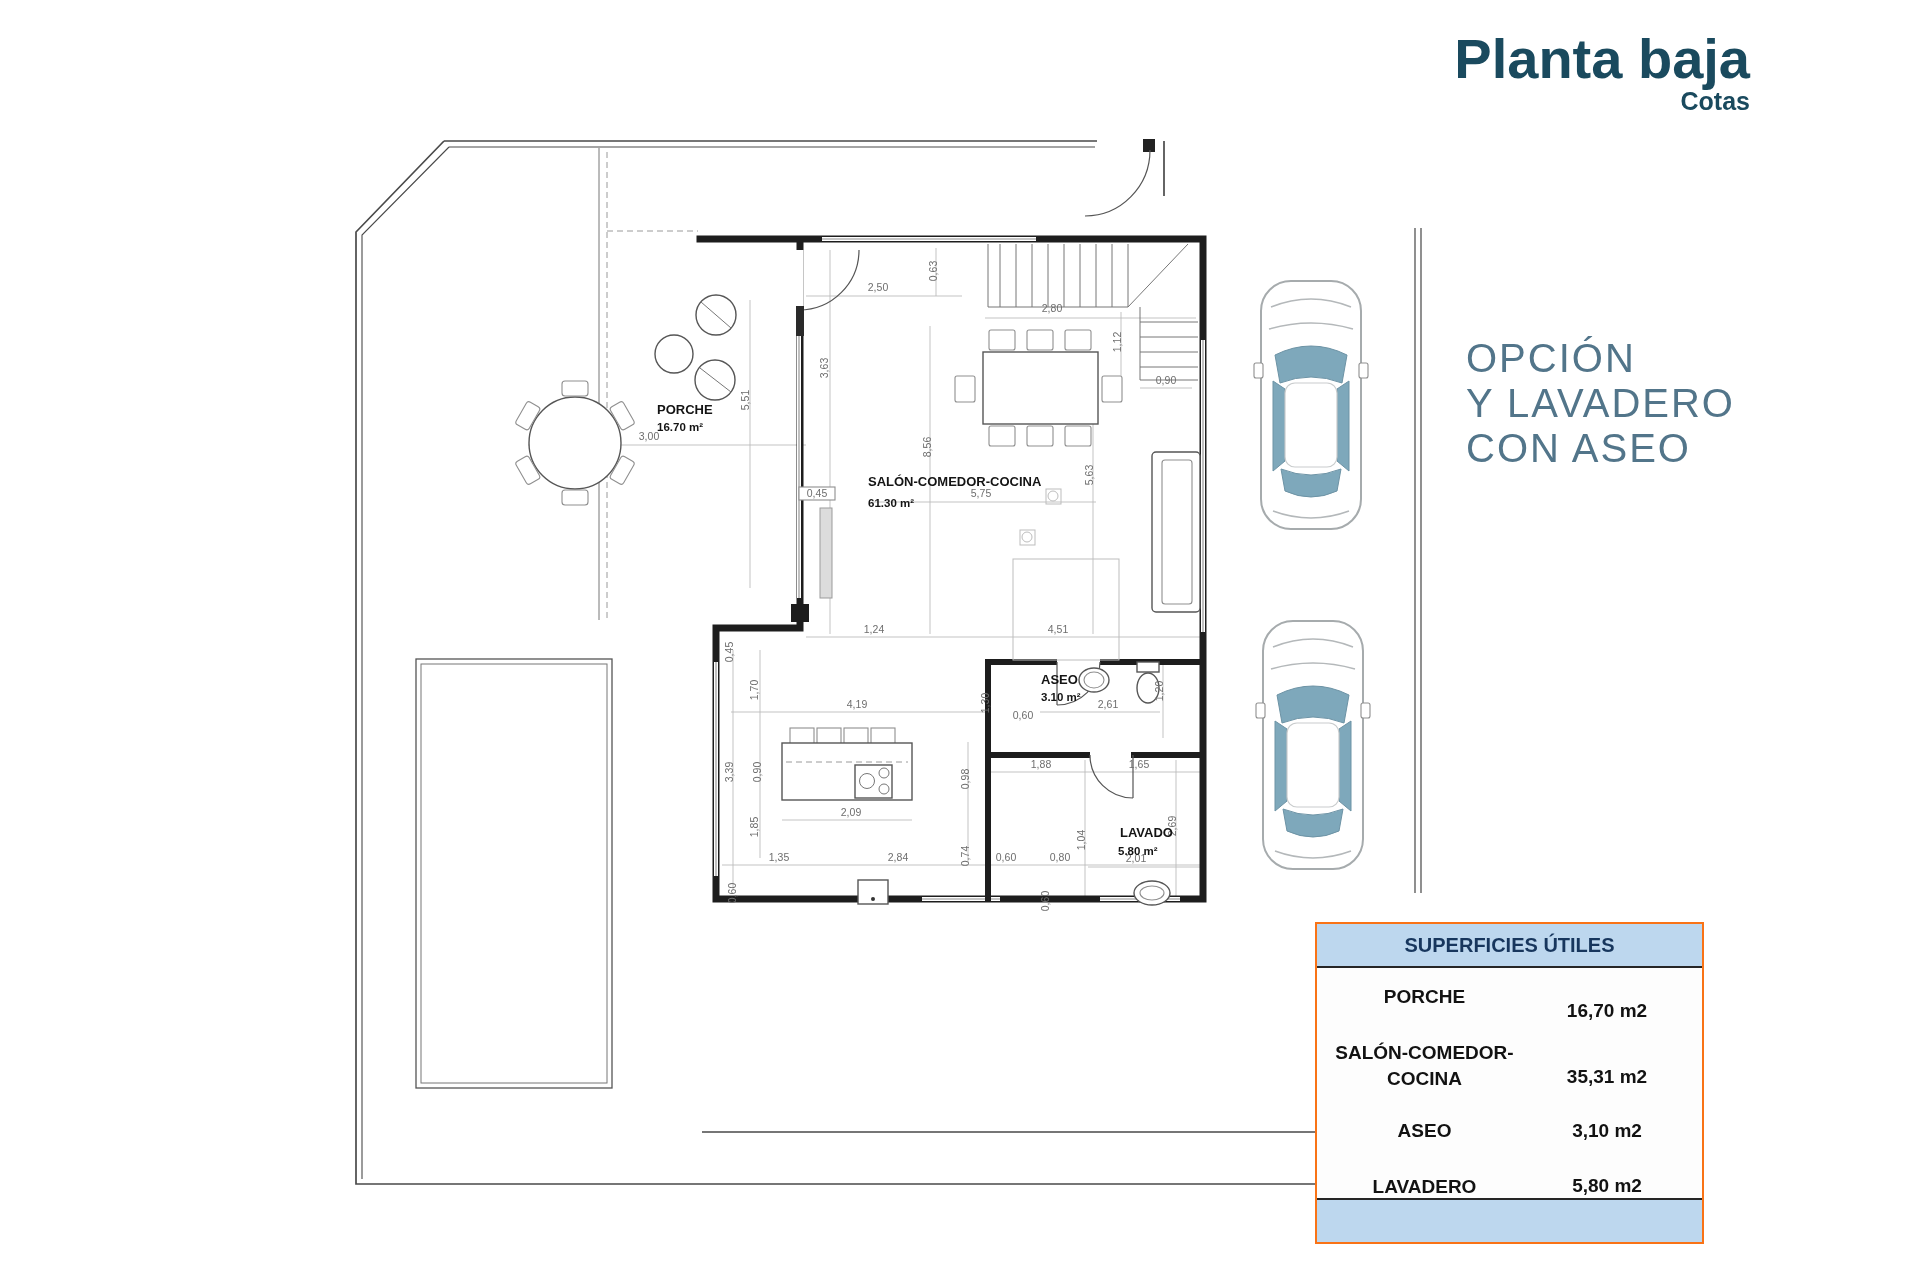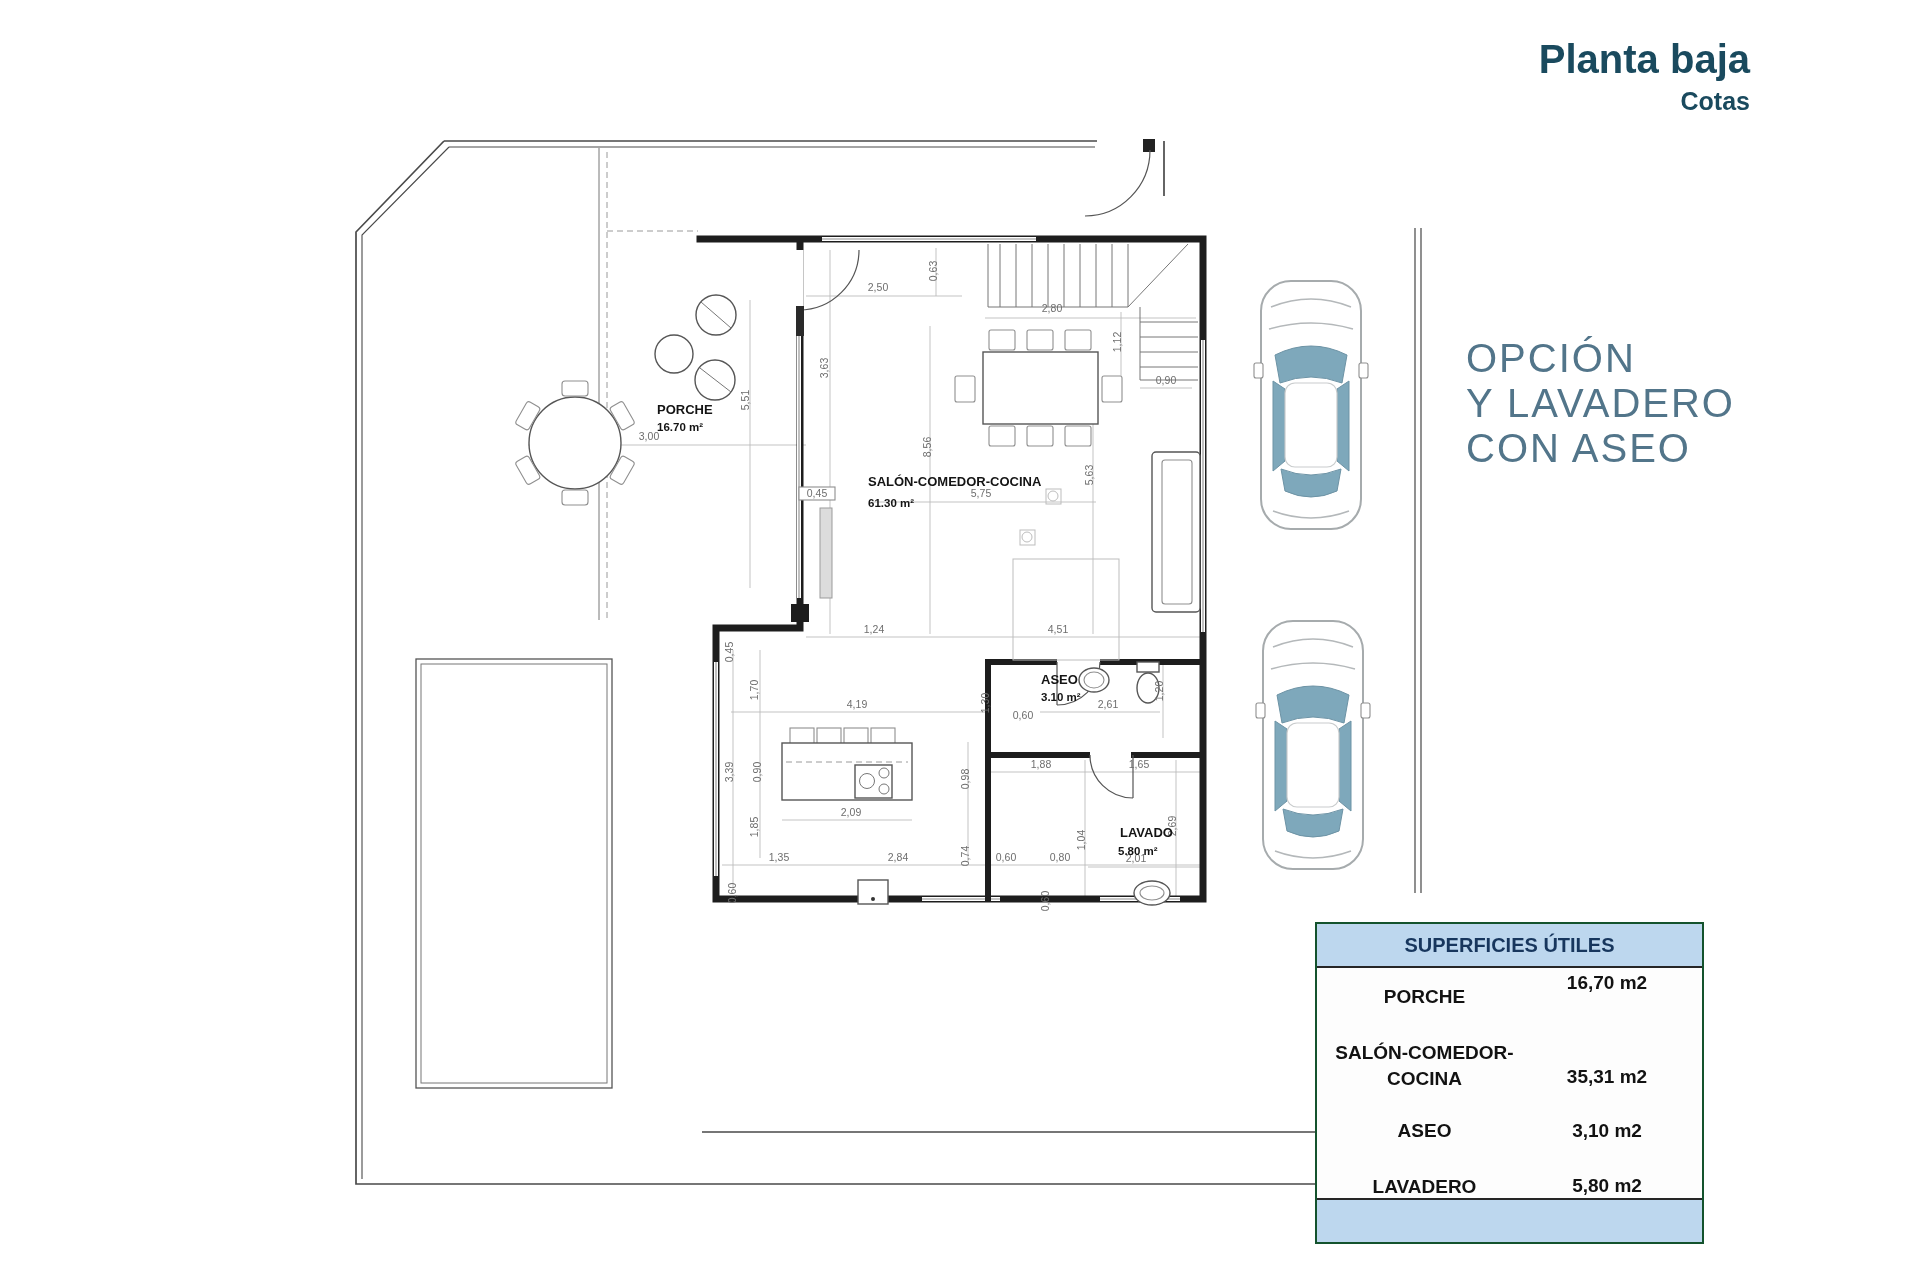--- a/index.html
+++ b/index.html
@@ -32,28 +32,28 @@
   .room-name{font:700 13px "Liberation Sans",sans-serif;fill:#141414;}
   .room-area{font:700 11.5px "Liberation Sans",sans-serif;fill:#141414;}
   .carbody{fill:#fff;stroke:#a6abad;stroke-width:2;}
   .carline{stroke:#b4b8ba;stroke-width:1.5;fill:none;}
   .glass{fill:var(--car-glass);stroke:#6d93a5;stroke-width:1;}
   .roof{fill:#fff;stroke:#c9cccd;stroke-width:1.2;}
   .ghost{stroke:#bdbdbd;stroke-width:1;fill:none;}
 
   
   .title-block{position:absolute;top:36px;right:170px;text-align:right;color:var(--accent-dark);}
-  .title-block .title{font-size:40px;font-weight:bold;line-height:46px;}
+  .title-block .title{font-size:56px;font-weight:bold;line-height:46px;}
   .title-block .subtitle{font-size:25px;font-weight:bold;line-height:38px;}
 
   .option-note{position:absolute;left:1466px;top:336px;color:var(--accent-muted);
     font-size:40px;line-height:45px;letter-spacing:2px;font-weight:400;}
 
   .surf-table{position:absolute;left:1315px;top:922px;width:385px;height:318px;
-    border:2px solid #14532d;background:#fdfdfd;font-family:"Liberation Sans",sans-serif;}
+    border:2px solid #f97316;background:#fdfdfd;font-family:"Liberation Sans",sans-serif;}
   .surf-header{position:absolute;left:0;top:0;width:100%;height:42px;line-height:42px;
     background:var(--table-header-bg);border-bottom:2px solid #262626;text-align:center;
     font-size:20px;font-weight:bold;color:#17365d;}
   .surf-row-name{position:absolute;left:0;width:215px;text-align:center;
     font-size:19px;font-weight:bold;color:#121212;}
   .surf-row-value{position:absolute;left:215px;width:150px;text-align:center;
     font-size:19px;font-weight:bold;color:#121212;}
   .surf-footer{position:absolute;left:0;bottom:0;width:100%;height:42px;
     background:var(--table-header-bg);border-top:2px solid #262626;}
 </style>
@@ -264,21 +264,21 @@
   <div class="option-note">
     <div>OPCIÓN</div>
     <div>Y LAVADERO</div>
     <div>CON ASEO</div>
   </div>
 
   <div class="surf-table">
     <div class="surf-header">SUPERFICIES ÚTILES</div>
 
     <div class="surf-row-name" style="top:62px">PORCHE</div>
-    <div class="surf-row-value" style="top:48px">16,70 m2</div>
+    <div class="surf-row-value" style="top:76px">16,70 m2</div>
 
     <div class="surf-row-name" style="top:116px;line-height:26px">
       <div>SALÓN-COMEDOR-</div>
       <div>COCINA</div>
     </div>
     <div class="surf-row-value" style="top:142px">35,31 m2</div>
 
     <div class="surf-row-name" style="top:196px">ASEO</div>
     <div class="surf-row-value" style="top:196px">3,10 m2</div>
 

